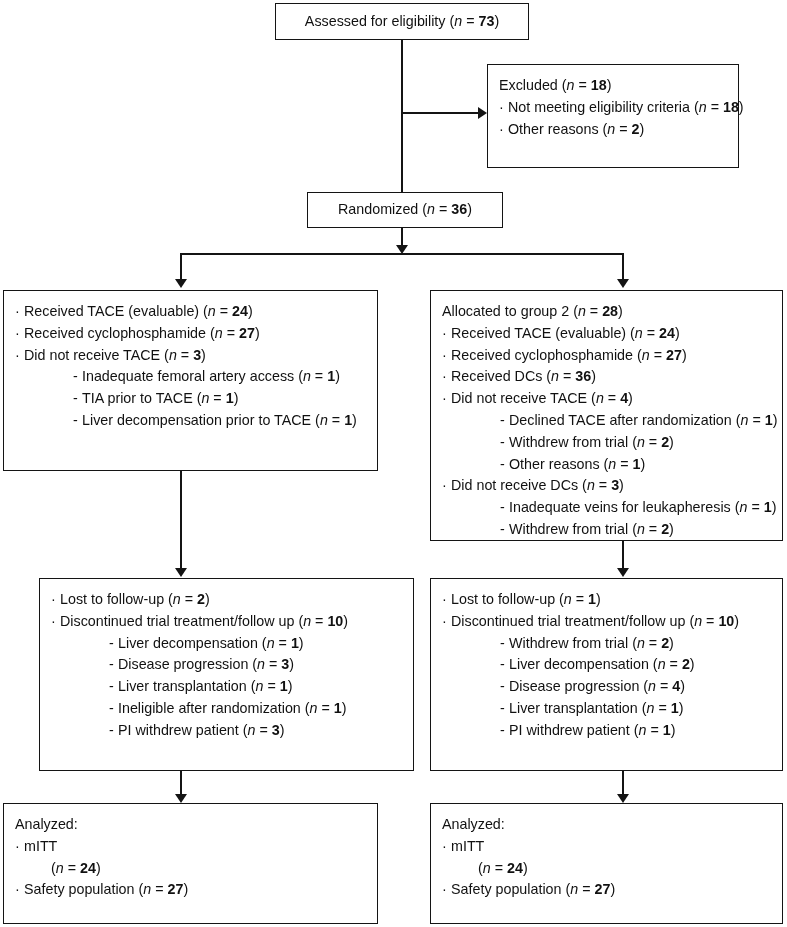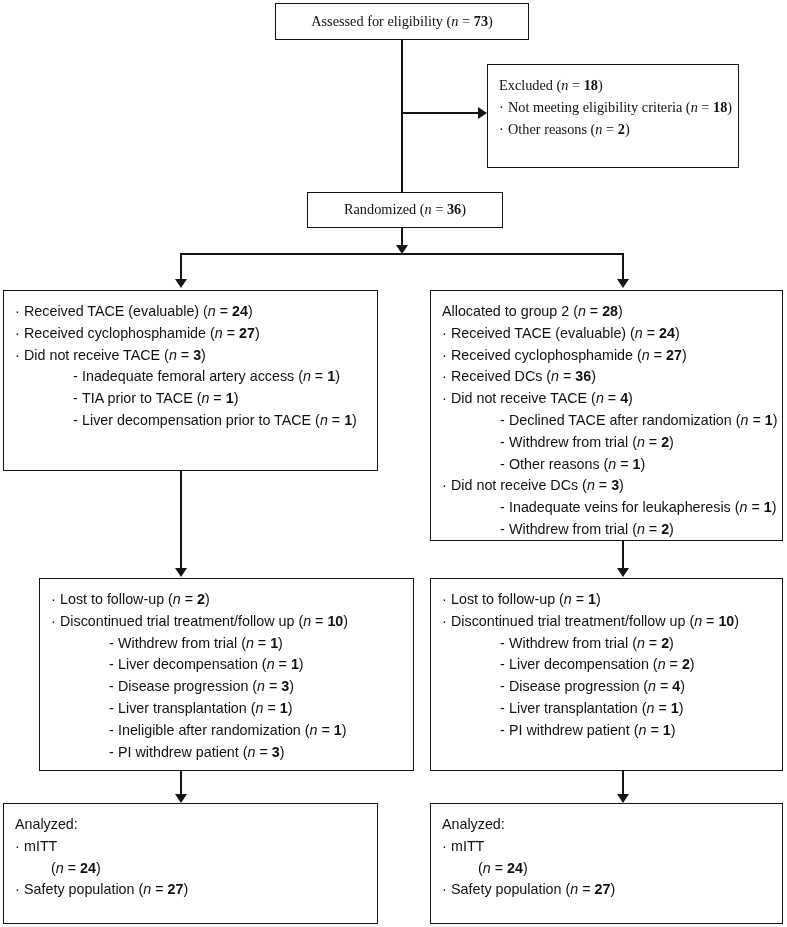--- a/index.html
+++ b/index.html
@@ -21,21 +21,20 @@
     box-sizing: border-box;
     border: 1.4px solid #141414;
     background: #ffffff;
     padding: 10px 11px 8px 11px;
   }
   .box.center-text {
     display: flex;
     align-items: center;
     justify-content: center;
     padding: 0;
-    font-family: Liberation Serif, serif;
   }
   .lbl {
     font-size: 14.3px;
     line-height: 21.8px;
     white-space: nowrap;
     color: #111111;
   }
   .lbl.lvl0 { padding-left: 0px; }
   .lbl.lvl1 { padding-left: 0px; }
   .lbl.lvl2 { padding-left: 58px; }
@@ -76,21 +75,21 @@
 
   <div class="box center-text" style="left:275px; top:3px; width:254px; height:37px;">
     <span class="lbl">Assessed for eligibility (<span class="it">n</span> = <span class="num">73</span>)</span>
   </div>
 
   <div class="conn vline" style="left:401px; top:40px; width:1.6px; height:155px;"></div>
 
   <div class="conn hline" style="left:401px; top:112px; width:79px; height:1.6px;"></div>
   <div class="arrow-right" style="left:478px; top:107px;"></div>
 
-  <div class="box" style="left:487px; top:64px; width:252px; height:104px;font-family:Liberation Serif, serif;">
+  <div class="box" style="left:487px; top:64px; width:252px; height:104px;">
     <div>
         <div class="lbl lvl0">Excluded (<span class="it">n</span> = <span class="num">18</span>)</div>
         <div class="lbl lvl1"><span class="bul">·</span>Not meeting eligibility criteria (<span class="it">n</span> = <span class="num">18</span>)</div>
         <div class="lbl lvl1"><span class="bul">·</span>Other reasons (<span class="it">n</span> = <span class="num">2</span>)</div>
       </div>
   </div>
 
   <div class="box center-text" style="left:307px; top:192px; width:196px; height:36px;">
     <span class="lbl">Randomized (<span class="it">n</span> = <span class="num">36</span>)</span>
   </div>
@@ -134,21 +133,20 @@
   <div class="conn vline" style="left:180px; top:471px; width:1.6px; height:99px;"></div>
   <div class="arrow-down" style="left:175px; top:568px;"></div>
 
   <div class="conn vline" style="left:622px; top:541px; width:1.6px; height:29px;"></div>
   <div class="arrow-down" style="left:617px; top:568px;"></div>
 
   <div class="box" style="left:3px; top:578px; width:375px; height:193px;margin-left:36px;">
     <div>
         <div class="lbl lvl1"><span class="bul">·</span>Lost to follow-up (<span class="it">n</span> = <span class="num">2</span>)</div>
         <div class="lbl lvl1"><span class="bul">·</span>Discontinued trial treatment/follow up (<span class="it">n</span> = <span class="num">10</span>)</div>
-        <div class="lbl lvl2"><span class="bul">-</span>Withdrew from trial (<span class="it">n</span> = <span class="num">1</span>)</div>
         <div class="lbl lvl2"><span class="bul">-</span>Liver decompensation (<span class="it">n</span> = <span class="num">1</span>)</div>
         <div class="lbl lvl2"><span class="bul">-</span>Disease progression (<span class="it">n</span> = <span class="num">3</span>)</div>
         <div class="lbl lvl2"><span class="bul">-</span>Liver transplantation (<span class="it">n</span> = <span class="num">1</span>)</div>
         <div class="lbl lvl2"><span class="bul">-</span>Ineligible after randomization (<span class="it">n</span> = <span class="num">1</span>)</div>
         <div class="lbl lvl2"><span class="bul">-</span>PI withdrew patient (<span class="it">n</span> = <span class="num">3</span>)</div>
       </div>
   </div>
 
   <div class="box" style="left:430px; top:578px; width:353px; height:193px;">
     <div>

